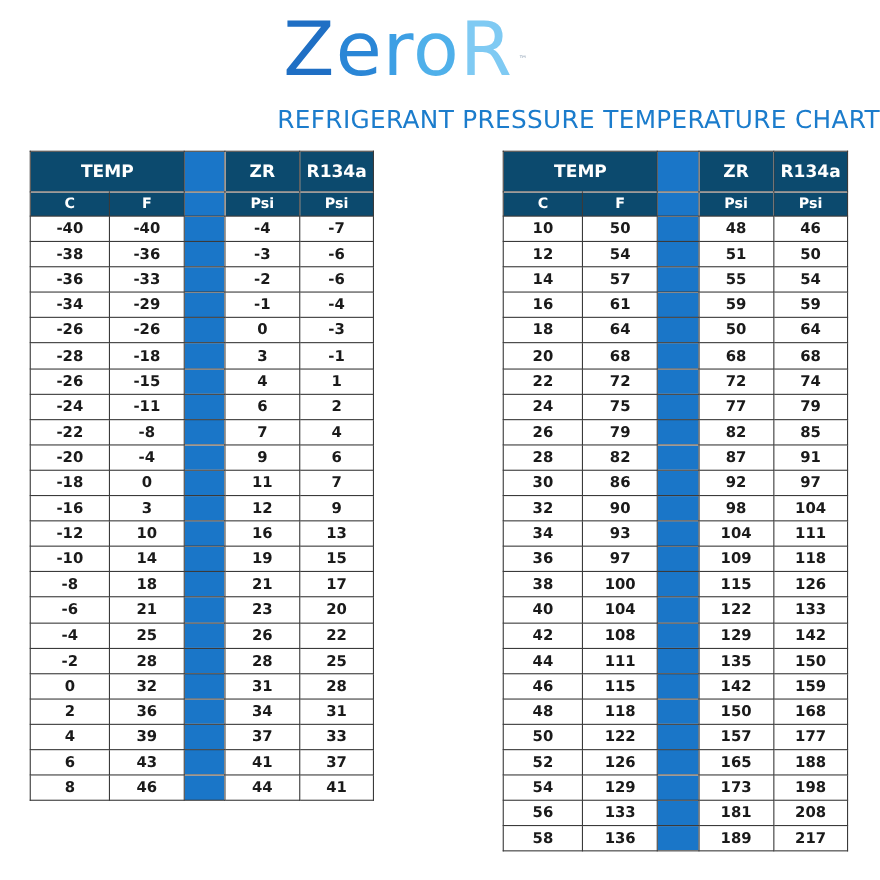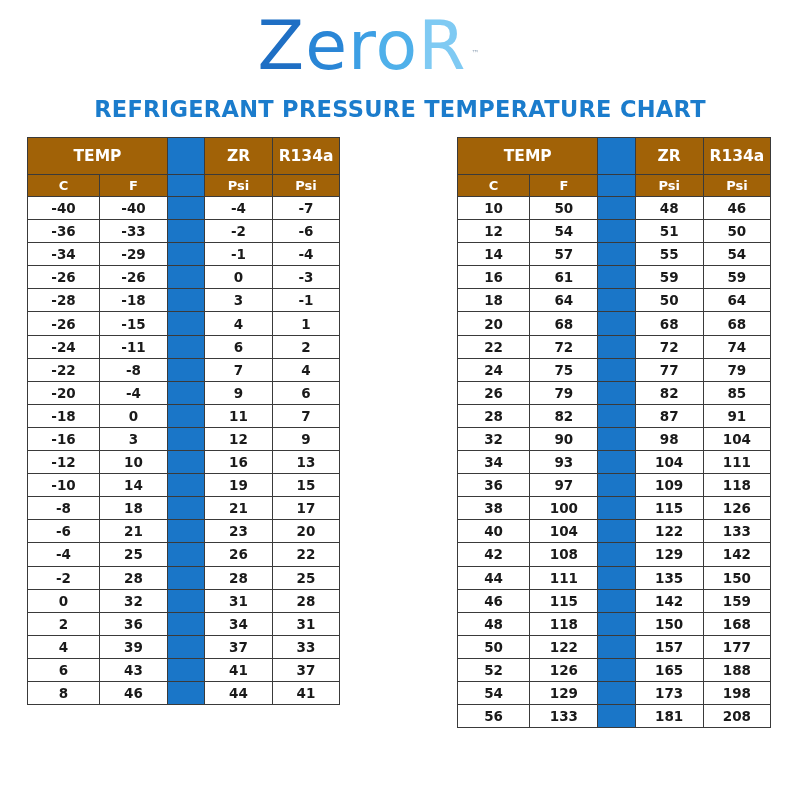--- a/index.html
+++ b/index.html
@@ -5,26 +5,26 @@
   html, body { margin:0; padding:0; background:#ffffff; }
   body { width:800px; height:800px; position:relative; overflow:hidden; font-family:"DejaVu Sans", sans-serif; }
   .logo { position:absolute; left:0; top:6px; width:724px; text-align:center; height:80px; }
   .logo-text { font-family:"DejaVu Sans", sans-serif; font-size:68px; font-weight:normal; letter-spacing:1px; line-height:80px; display:inline-block; position:relative; }
   .logo-text .z { color:#1f6fc4; }
   .logo-text .e { color:#2a86d6; }
   .logo-text .r { color:#3d9fe4; }
   .logo-text .o { color:#4fb0ea; }
   .logo-text .R { color:#7fcaf3; }
   .logo-tm { position:absolute; right:-14px; top:8px; font-size:8px; color:#9ab; }
-  .title { position:absolute; left:0; top:96px; width:800px; text-align:center; color:#1b7ccc; font-weight:bold; font-size:22.5px; letter-spacing:0.3px; font-family:"DejaVu Sans", sans-serif; }
+  .title { position:absolute; left:0; top:96px; width:800px; text-align:right; color:#1b7ccc; font-weight:normal; font-size:22.5px; letter-spacing:0.3px; font-family:"DejaVu Sans", sans-serif; }
   table.pt { position:absolute; top:137px; border-collapse:collapse; table-layout:fixed; font-family:"DejaVu Sans", sans-serif; }
   table.pt.left { left:27px; width:311px; }
   table.pt.right { left:457px; width:314px; }
   table.pt td, table.pt th { border:1.5px solid #3a3a3a; text-align:center; padding:0; overflow:hidden; white-space:nowrap; }
-  table.pt th { background:#a16207; color:#ffffff; font-weight:bold; }
+  table.pt th { background:#0c4a6e; color:#ffffff; font-weight:bold; }
   table.pt tr.h1 th { height:36px; font-size:15.5px; }
   table.pt tr.h2 th { height:21px; font-size:13px; }
   table.pt td { height:22.1px; font-size:13.5px; font-weight:bold; color:#1a1a1a; background:#ffffff; }
   table.pt td.sep, table.pt th.sep { background:#1a76c8; }
   col.c1 { width:72px; } col.c2 { width:68px; } col.c3 { width:37px; } col.c4 { width:68px; } col.c5 { width:67px; }
 </style>
 </head>
 <body>
 
 <div class="logo">
@@ -58,20 +58,27 @@
   </thead>
   <tbody>
       <tr>
         <td>-40</td>
         <td>-40</td>
         <td class="sep"></td>
         <td>-4</td>
         <td>-7</td>
       </tr>
       <tr>
+        <td>-38</td>
+        <td>-36</td>
+        <td class="sep"></td>
+        <td>-3</td>
+        <td>-6</td>
+      </tr>
+      <tr>
         <td>-36</td>
         <td>-33</td>
         <td class="sep"></td>
         <td>-2</td>
         <td>-6</td>
       </tr>
       <tr>
         <td>-34</td>
         <td>-29</td>
         <td class="sep"></td>
@@ -302,20 +309,27 @@
         <td>85</td>
       </tr>
       <tr>
         <td>28</td>
         <td>82</td>
         <td class="sep"></td>
         <td>87</td>
         <td>91</td>
       </tr>
       <tr>
+        <td>30</td>
+        <td>86</td>
+        <td class="sep"></td>
+        <td>92</td>
+        <td>97</td>
+      </tr>
+      <tr>
         <td>32</td>
         <td>90</td>
         <td class="sep"></td>
         <td>98</td>
         <td>104</td>
       </tr>
       <tr>
         <td>34</td>
         <td>93</td>
         <td class="sep"></td>
@@ -391,15 +405,22 @@
         <td class="sep"></td>
         <td>173</td>
         <td>198</td>
       </tr>
       <tr>
         <td>56</td>
         <td>133</td>
         <td class="sep"></td>
         <td>181</td>
         <td>208</td>
+      </tr>
+      <tr>
+        <td>58</td>
+        <td>136</td>
+        <td class="sep"></td>
+        <td>189</td>
+        <td>217</td>
       </tr>
     </tbody>
 </table>
 
 </body></html>

